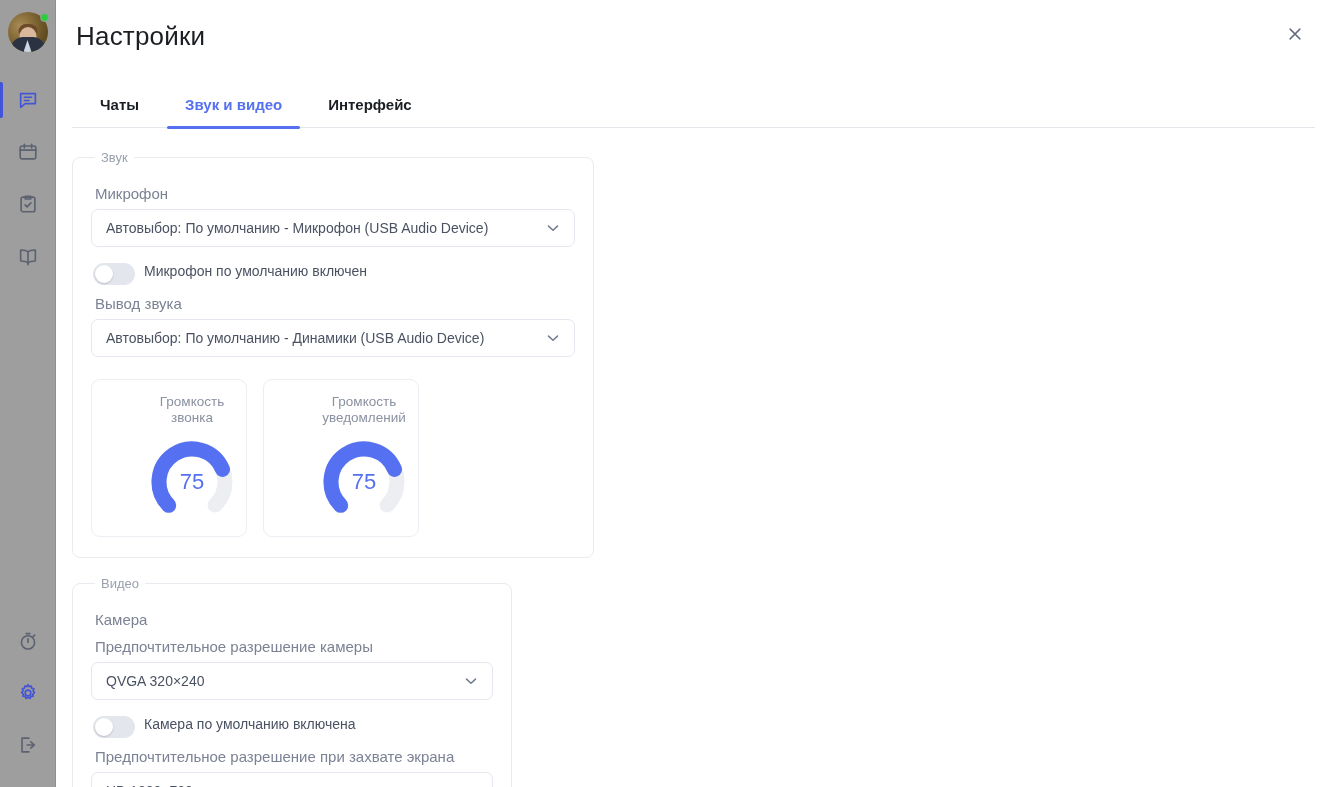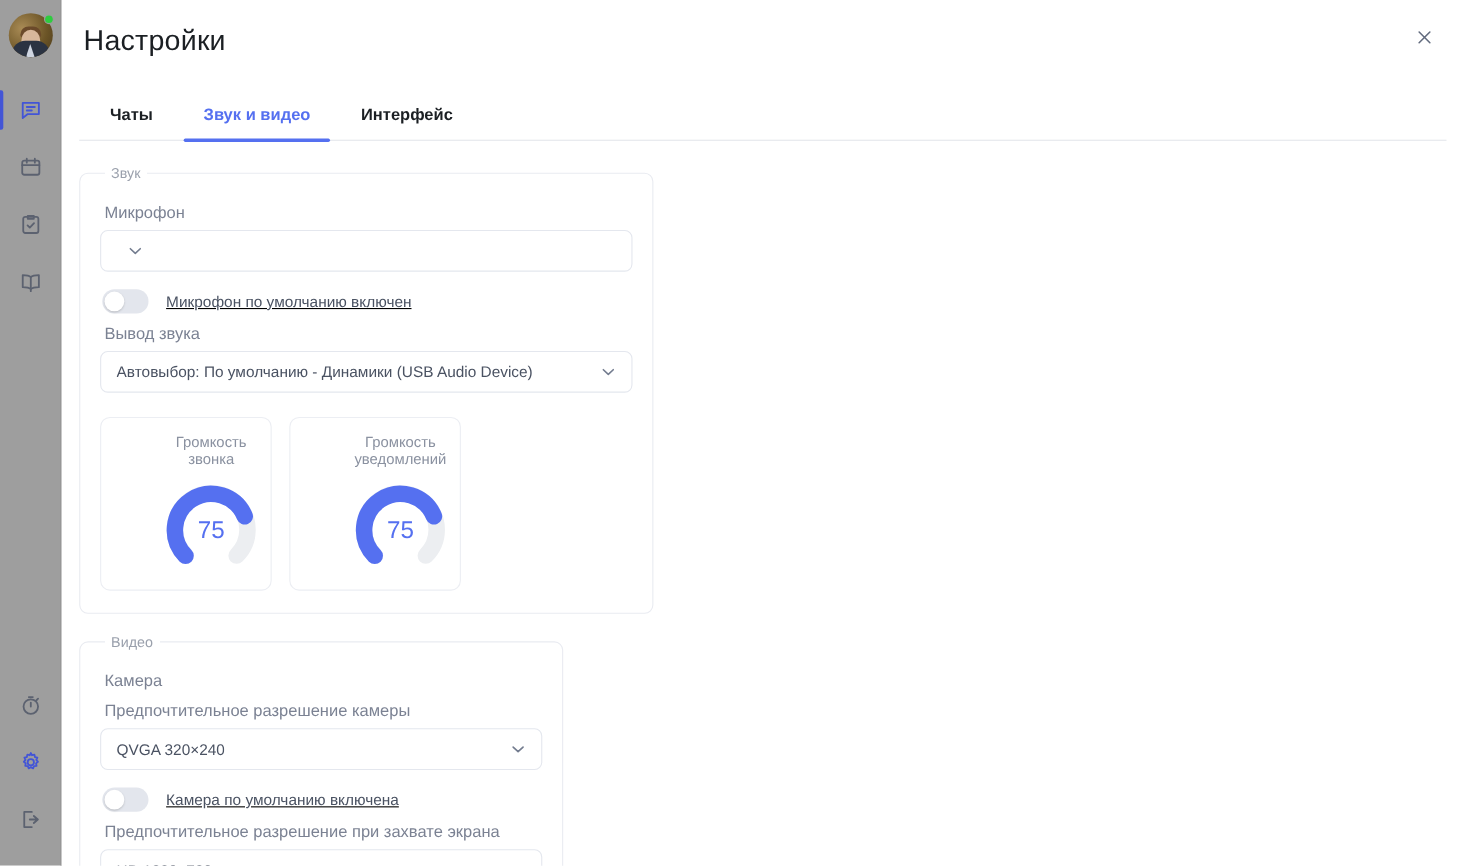--- a/index.html
+++ b/index.html
@@ -199,24 +199,23 @@
     font-size: 14px;
     color: #4a5262;
     justify-content: space-between;
     cursor: pointer;
   }
   .select .val { overflow: hidden; white-space: nowrap; text-overflow: ellipsis; }
   .select .chev { flex: 0 0 auto; margin-left: 8px; display: flex; }
 
   .toggle-row {
     display: flex;
-    align-items: center;
+    align-items: flex-start;
     margin: 16px 0 4px 2px;
-    gap: 16px;
-    text-decoration: underline;
+    gap: 9px;
   }
   .switch {
     width: 42px; height: 22px;
     border-radius: 11px;
     background: #e3e6ed;
     position: relative;
     flex: 0 0 42px;
     cursor: pointer;
   }
   .switch .knob {
@@ -377,20 +376,21 @@
       </div>
     </div>
 
     <div class="panels">
 
       <fieldset class="panel panel-sound">
         <legend>Звук</legend>
 
         <div class="field-label">Микрофон</div>
         <div class="select">
+          <span class="val">Автовыбор: По умолчанию - Микрофон (USB Audio Device)</span>
           <span class="chev">
             <svg width="18" height="18" viewBox="0 0 24 24" fill="none" stroke="#737c8f" stroke-width="2" stroke-linecap="round" stroke-linejoin="round">
               <path d="M6 9.5l6 5.5 6-5.5"></path>
             </svg>
           </span>
         </div>
 
         <div class="toggle-row">
           <div class="switch">
             <div class="knob"></div>

